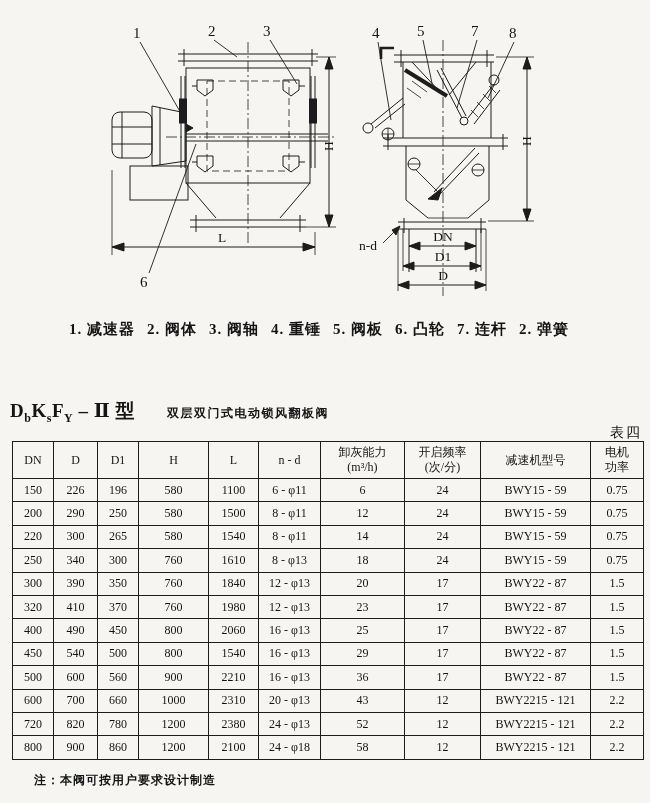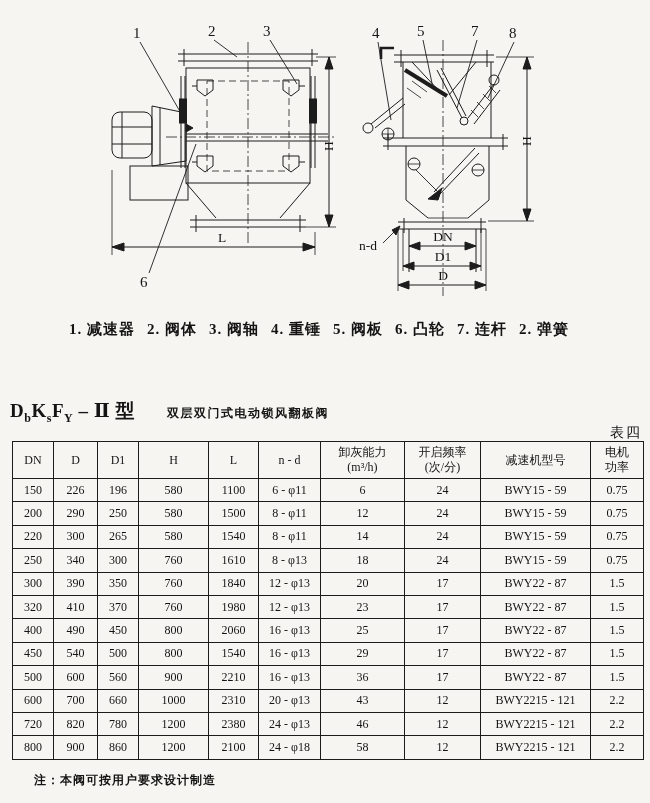--- a/index.html
+++ b/index.html
@@ -414,21 +414,21 @@
           <td>BWY2215 - 121</td>
           <td>2.2</td>
         </tr>
         <tr>
           <td>720</td>
           <td>820</td>
           <td>780</td>
           <td>1200</td>
           <td>2380</td>
           <td>24 - φ13</td>
-          <td>46</td>
+          <td>52</td>
           <td>12</td>
           <td>BWY2215 - 121</td>
           <td>2.2</td>
         </tr>
         <tr>
           <td>800</td>
           <td>900</td>
           <td>860</td>
           <td>1200</td>
           <td>2100</td>

